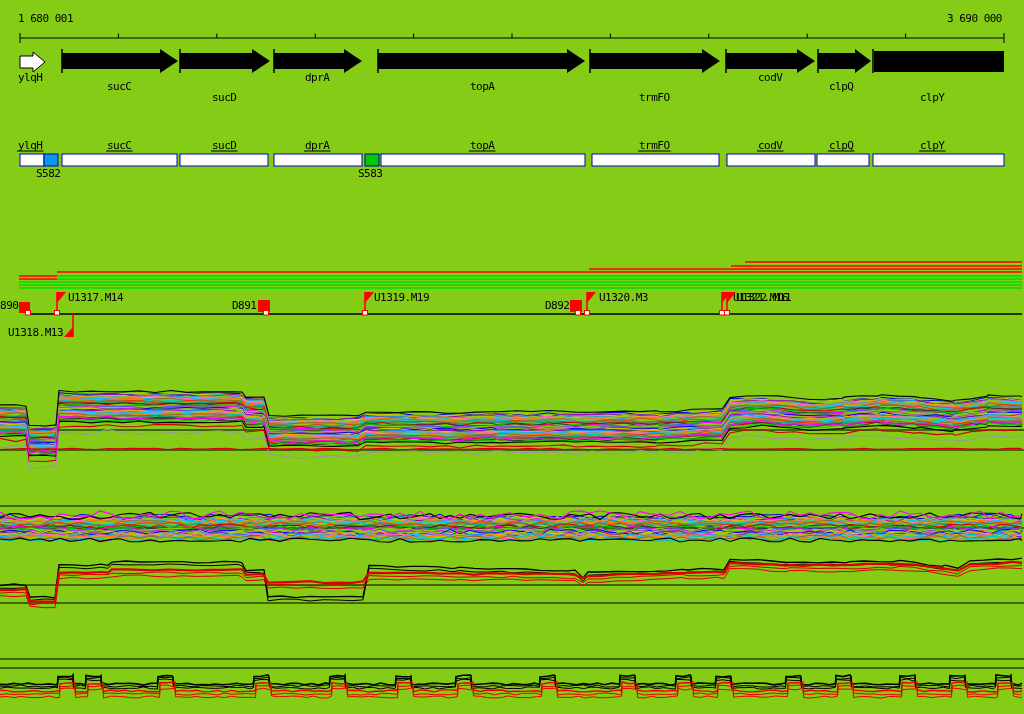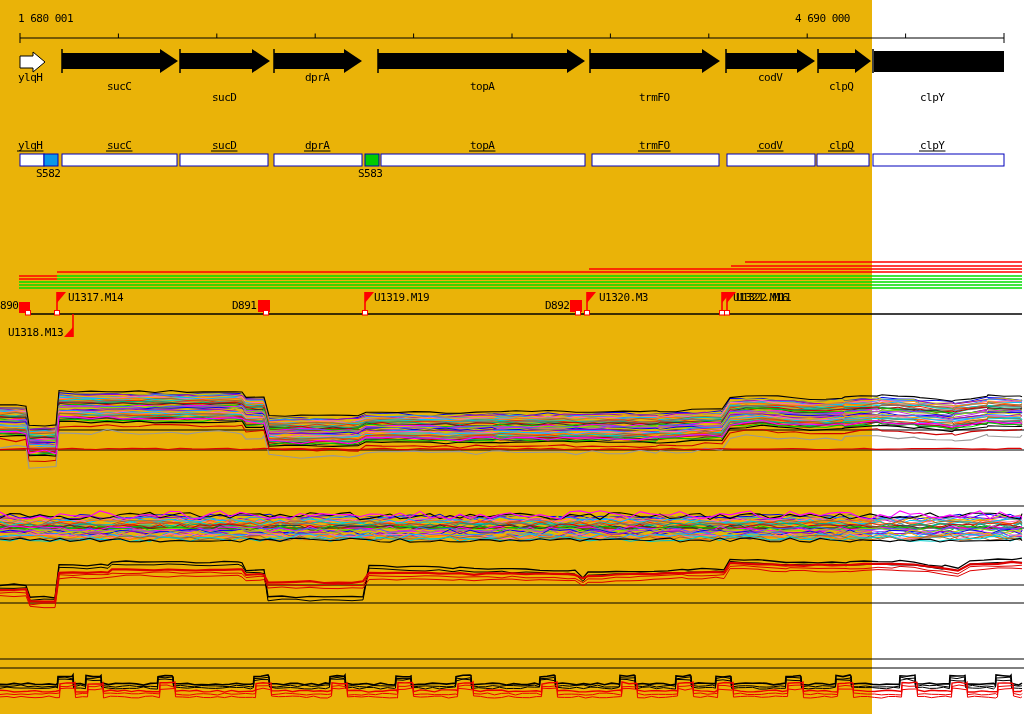--- a/index.html
+++ b/index.html
@@ -1,26 +1,26 @@
 <!DOCTYPE html>
 <html><head>
 <meta charset="utf-8">
 <style>
   html,body{margin:0;padding:0;background:#fff;width:1024px;height:714px;overflow:hidden}
-  #screen{position:relative;width:872px;height:714px;background:#eab308}
+  #screen{position:relative;width:1024px;height:714px;background:#84cc16}
   .lbl{position:absolute;font-family:"DejaVu Sans Mono",monospace;font-size:11px;letter-spacing:-0.5px;color:#000;white-space:pre}
   svg{position:absolute;left:0;top:0}
   .t{font-family:"DejaVu Sans Mono",monospace;font-size:11px;letter-spacing:-0.5px;fill:#000}
 </style>
 </head>
 <body>
 
 <div id="screen">
   <div class="lbl" style="left:18px;top:12px">1 680 001</div>
-  <div class="lbl" style="right:22px;top:12px">4 690 000</div>
+  <div class="lbl" style="right:22px;top:12px">3 690 000</div>
   <svg id="cv" width="1024" height="714" viewBox="0 0 1024 714">
       <g>
         <line x1="20" y1="38" x2="1004" y2="38" stroke="#000"></line>
         <line x1="20" y1="33" x2="20" y2="43" stroke="#000"></line>
         <line x1="118.4" y1="33.5" x2="118.4" y2="38" stroke="#000"></line>
         <line x1="216.8" y1="33.5" x2="216.8" y2="38" stroke="#000"></line>
         <line x1="315.20000000000005" y1="33.5" x2="315.20000000000005" y2="38" stroke="#000"></line>
         <line x1="413.6" y1="33.5" x2="413.6" y2="38" stroke="#000"></line>
         <line x1="512" y1="33.5" x2="512" y2="38" stroke="#000"></line>
         <line x1="610.4000000000001" y1="33.5" x2="610.4000000000001" y2="38" stroke="#000"></line>

